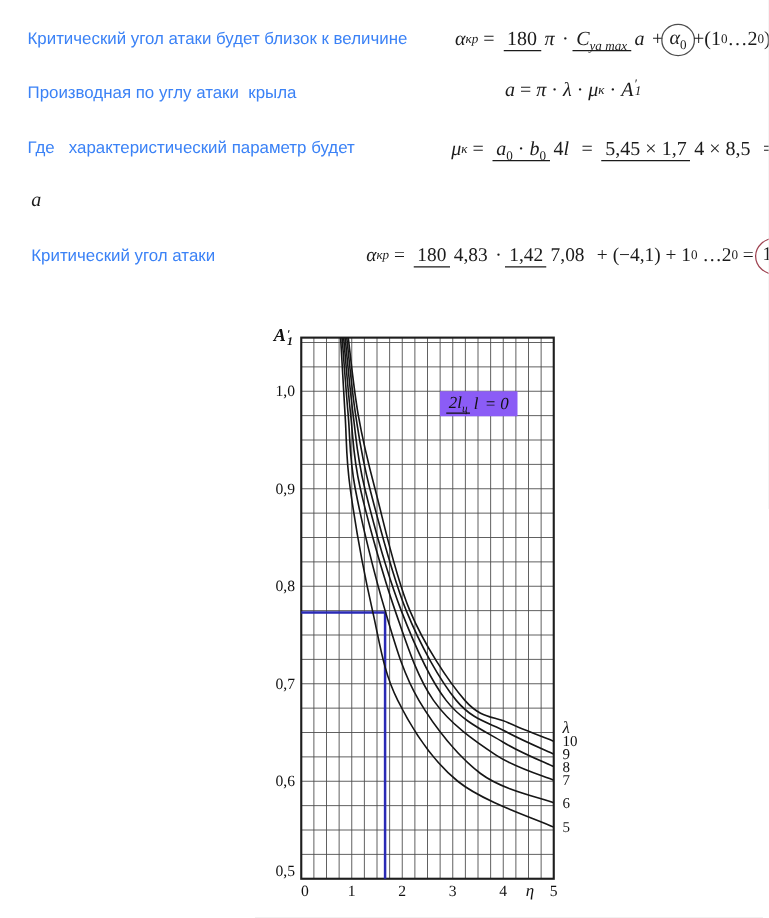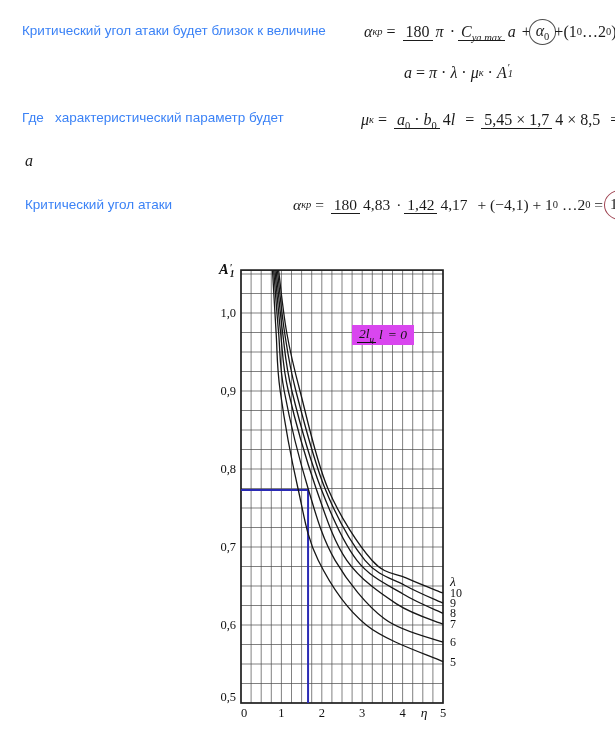--- a/index.html
+++ b/index.html
@@ -22,53 +22,54 @@
         padding:2px 6px 4px 6px;margin:0 -2px}
   .circ-red{display:inline-block;border:1.4px solid #9e4250;border-radius:50%;
         padding:4px 5px 6px 5px;margin-left:1px}
   .stk{display:inline-flex;flex-direction:column;align-items:flex-start;
        font-size:10.5px;line-height:0.62;transform:translateY(-2px);margin-left:1px}
   #chart-wrap{position:absolute;left:205px;top:255px;width:268px;height:480px}
   #chart-svg{position:absolute;left:0;top:0}
   .ylab{position:absolute;left:14px;top:6px;font-family:"Liberation Serif",serif;
         font-size:14.5px;font-style:italic;color:#111;font-weight:bold}
   .ylab .stk{font-size:9.5px;transform:translateY(-3px)}
-  .anno{position:absolute;left:147px;top:70px;background:#d946ef;padding:2px 7px 2px 5px;
+  .anno{position:absolute;left:147px;top:58px;background:#8b5cf6;padding:2px 7px 2px 5px;
         display:flex;font-family:"Liberation Serif",serif;
         font-size:13.5px;font-style:italic;color:#111;white-space:pre}
   .anno .frac{margin:0 2px 0 0;line-height:1.05}
   .anno .frac .num{border-bottom:1px solid #111;padding:0 2px}
   .anno sub{font-size:9px}
 </style>
 </head>
 <body>
 
 <div id="page">
 
   <div class="flabel" style="left:22px;top:23px">Критический угол атаки будет близок к величине</div>
   <div class="fline" style="left:364px;top:9px">
     <span class="it">α</span><sub class="it">кр</sub><span> = </span><span class="frac"><span class="num">180</span><span class="den it">π</span></span><span>·</span><span class="frac"><span class="num"><span class="it">C</span><sub class="it">ya max</sub></span><span class="den it">a</span></span><span>+</span><span class="circ"><span class="it">α</span><sub>0</sub></span><span>+</span><span>(1</span><sup>0</sup><span>…2</span><sup>0</sup><span>)</span>
   </div>
 
+  <div class="flabel" style="left:22px;top:66px">Производная по углу атаки  крыла</div>
   <div class="fline oneline" style="left:404px;top:60px">
     <span class="it">a</span><span> = </span><span class="it">π</span><span> · </span><span class="it">λ</span><span> · </span><span class="it">μ</span><sub class="it">к</sub><span> · </span><span class="it">A</span><span class="stk"><span>′</span><span class="it">1</span></span>
   </div>
 
   <div class="flabel" style="left:22px;top:110px">Где   характеристический параметр будет</div>
   <div class="fline" style="left:361px;top:97px">
     <span class="it">μ</span><sub class="it">к</sub><span> = </span><span class="frac"><span class="num"><span class="it">a</span><sub>0</sub><span> · </span><span class="it">b</span><sub>0</sub></span><span class="den"><span>4</span><span class="it">l</span></span></span><span> = </span><span class="frac"><span class="num">5,45 × 1,7</span><span class="den">4 × 8,5</span></span><span> = 0,272</span>
   </div>
 
   <div class="fline oneline" style="left:25px;top:148px">
     <span class="it">a</span>
   </div>
 
   <div class="flabel" style="left:25px;top:197px">Критический угол атаки</div>
   <div class="fline small" style="left:293px;top:182px">
-    <span class="it">α</span><sub class="it">кр</sub><span> = </span><span class="frac"><span class="num">180</span><span class="den">4,83</span></span><span>·</span><span class="frac"><span class="num">1,42</span><span class="den">4,17</span></span><span> + (−4,1) + 1</span><sup>0</sup><span> …2</span><sup>0</sup><span> =</span><span class="circ-red"><span>17</span><sup>0</sup></span>
+    <span class="it">α</span><sub class="it">кр</sub><span> = </span><span class="frac"><span class="num">180</span><span class="den">4,83</span></span><span>·</span><span class="frac"><span class="num">1,42</span><span class="den">7,08</span></span><span> + (−4,1) + 1</span><sup>0</sup><span> …2</span><sup>0</sup><span> =</span><span class="circ-red"><span>17</span><sup>0</sup></span>
   </div>
 
   <div id="chart-wrap">
     <svg id="chart-svg" width="268" height="480" viewBox="0 0 268 480">
         <line x1="46.1" y1="15.100000000000023" x2="46.1" y2="448" stroke="#4a4a4a" stroke-width="0.7"></line>
         <line x1="56.2" y1="15.100000000000023" x2="56.2" y2="448" stroke="#4a4a4a" stroke-width="0.7"></line>
         <line x1="66.3" y1="15.100000000000023" x2="66.3" y2="448" stroke="#4a4a4a" stroke-width="0.7"></line>
         <line x1="76.4" y1="15.100000000000023" x2="76.4" y2="448" stroke="#4a4a4a" stroke-width="0.7"></line>
         <line x1="86.5" y1="15.100000000000023" x2="86.5" y2="448" stroke="#4a4a4a" stroke-width="0.7"></line>
         <line x1="96.6" y1="15.100000000000023" x2="96.6" y2="448" stroke="#4a4a4a" stroke-width="0.7"></line>

